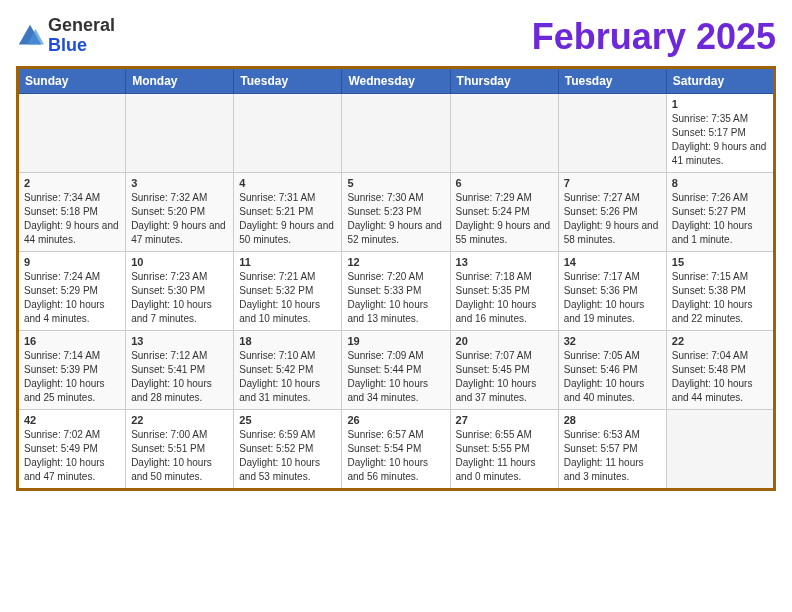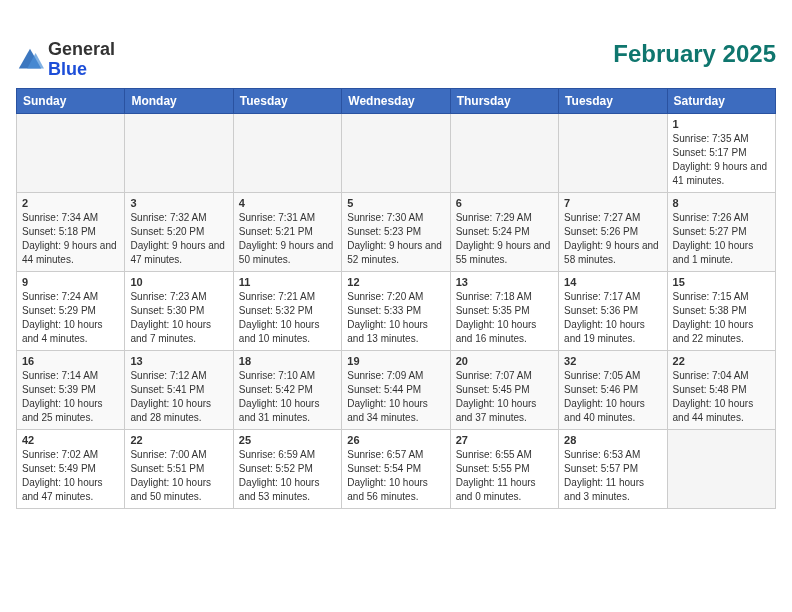--- a/index.html
+++ b/index.html
@@ -8,21 +8,20 @@
       background: #fff;
       width: 792px;
       min-height: 612px;
       padding: 16px;
     }
     .header {
       display: flex;
       justify-content: space-between;
       align-items: flex-start;
       margin-bottom: 8px;
-      margin-top: 24px;
     }
     .logo {
       display: flex;
       align-items: center;
       gap: 4px;
     }
     .logo-text {
       font-size: 18px;
       font-weight: bold;
       line-height: 1.1;
@@ -30,32 +29,32 @@
     .logo-general { color: #333; }
     .logo-blue { color: #1d4ed8; }
     .logo-icon {
       width: 28px;
       height: 28px;
     }
     .title-block {
       text-align: right;
     }
     .month-year {
-      font-size: 24px;
-      font-weight: bold;
-      color: #0f766e;
+      font-size: 36px;
+      font-weight: bold;
+      color: #6d28d9;
     }
     .location {
       font-size: 14px;
       color: #444;
     }
     .calendar {
       width: 100%;
       border-collapse: collapse;
-      border: 1px solid #a16207;
+      border: 3px solid #a16207;
     }
     .calendar th {
       background-color: #3d6cbf;
       color: #fff;
       font-size: 12px;
       font-weight: bold;
       padding: 5px 6px;
       text-align: left;
       border: 1px solid #2a52a0;
     }

